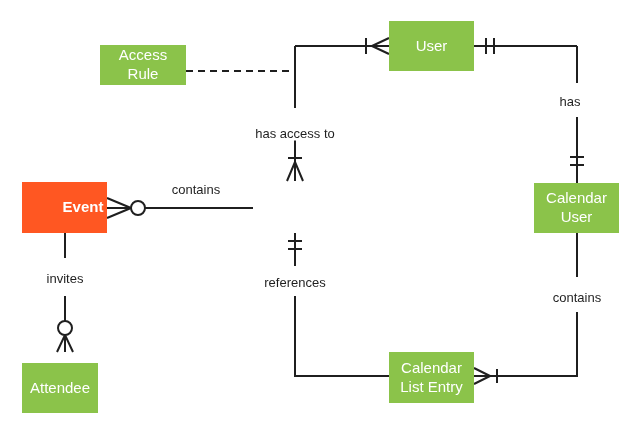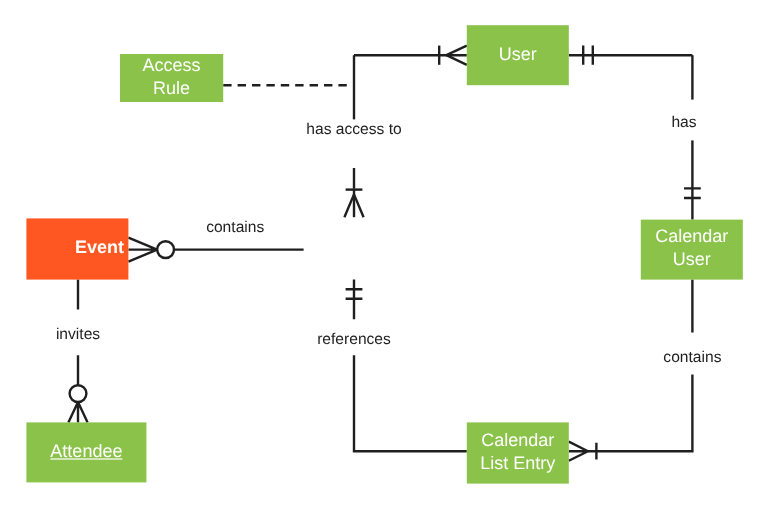--- a/index.html
+++ b/index.html
@@ -125,23 +125,23 @@
 
   <div class="entity secondary" style="left:389px; top:21px; width:85px; height:50px;">User</div>
 
   <div class="entity primary" style="left:22px; top:182px; width:85px; height:51px;padding-left:40px;">Event</div>
 
 
   <div class="entity secondary" style="left:534px; top:183px; width:85px; height:50px;">Calendar User</div>
 
   <div class="entity secondary" style="left:389px; top:352px; width:85px; height:51px;">Calendar List Entry</div>
 
-  <div class="entity secondary" style="left:22px; top:352px; width:100px; height:50px;text-decoration:underline;">Attendee</div>
+  <div class="entity secondary" style="left:22px; top:363px; width:76px; height:50px;">Attendee</div>
 
-  <div class="rel-label" style="left:295px; top:107px;">has access to</div>
+  <div class="rel-label" style="left:295px; top:133px;">has access to</div>
 
   <div class="rel-label" style="left:570px; top:101px;">has</div>
 
   <div class="rel-label" style="left:196px; top:189px;">contains</div>
 
   <div class="rel-label" style="left:65px; top:278px;">invites</div>
 
   <div class="rel-label" style="left:295px; top:282px;">references</div>
 
   <div class="rel-label" style="left:577px; top:297px;">contains</div>

